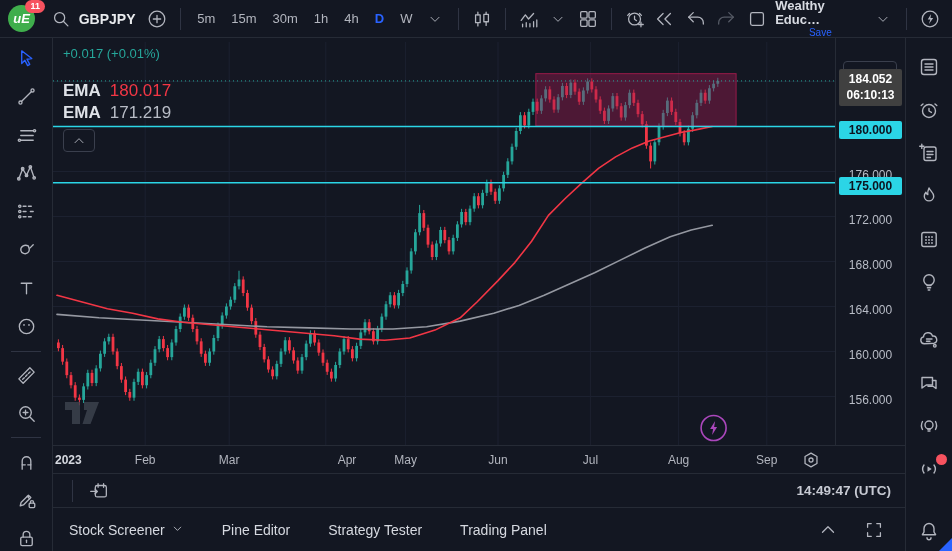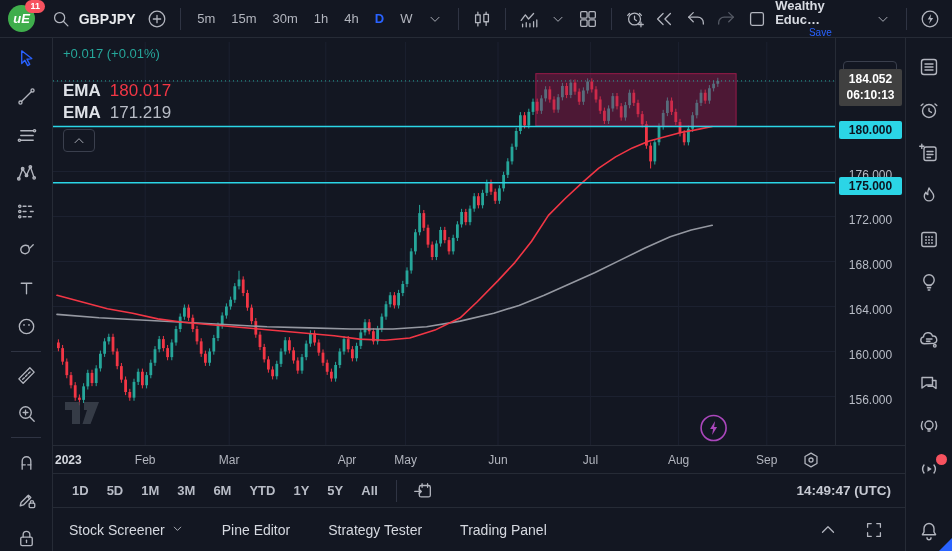--- a/index.html
+++ b/index.html
@@ -775,31 +775,20 @@
       <span class="month" style="left: 176.2px;">Mar</span>
       <span class="month" style="left: 280px; margin-left: 14px;">Apr</span>
       <span class="month" style="left: 352.6px;">May</span>
       <span class="month" style="left: 445px;">Jun</span>
       <span class="month" style="left: 537.4px;">Jul</span>
       <span class="month" style="left: 625.6px;">Aug</span>
       <span class="month" style="left: 713.8px;">Sep</span>
     </div>
 
   <div class="rbar">
-    <span id="ranges" style="display:flex;gap:4px;">
-        <span class="range-btn">1D</span>
-        <span class="range-btn">5D</span>
-        <span class="range-btn">1M</span>
-        <span class="range-btn">3M</span>
-        <span class="range-btn">6M</span>
-        <span class="range-btn">YTD</span>
-        <span class="range-btn">1Y</span>
-        <span class="range-btn">5Y</span>
-        <span class="range-btn">All</span>
-      </span>
     <span class="sep"></span>
     <span class="icon">
         <svg viewBox="0 0 24 24" fill="none" stroke="currentColor" stroke-width="1.4" stroke-linecap="round" stroke-linejoin="round">
           <rect x="8" y="6" width="12" height="12.5" rx="2"></rect>
           <path d="M11 4v4M17 4v4"></path>
           <path d="M3 12.5h7M7.7 10 10.2 12.5 7.7 15"></path>
         </svg>
       </span>
     <span class="clock">14:49:47 (UTC)</span>
   </div>

